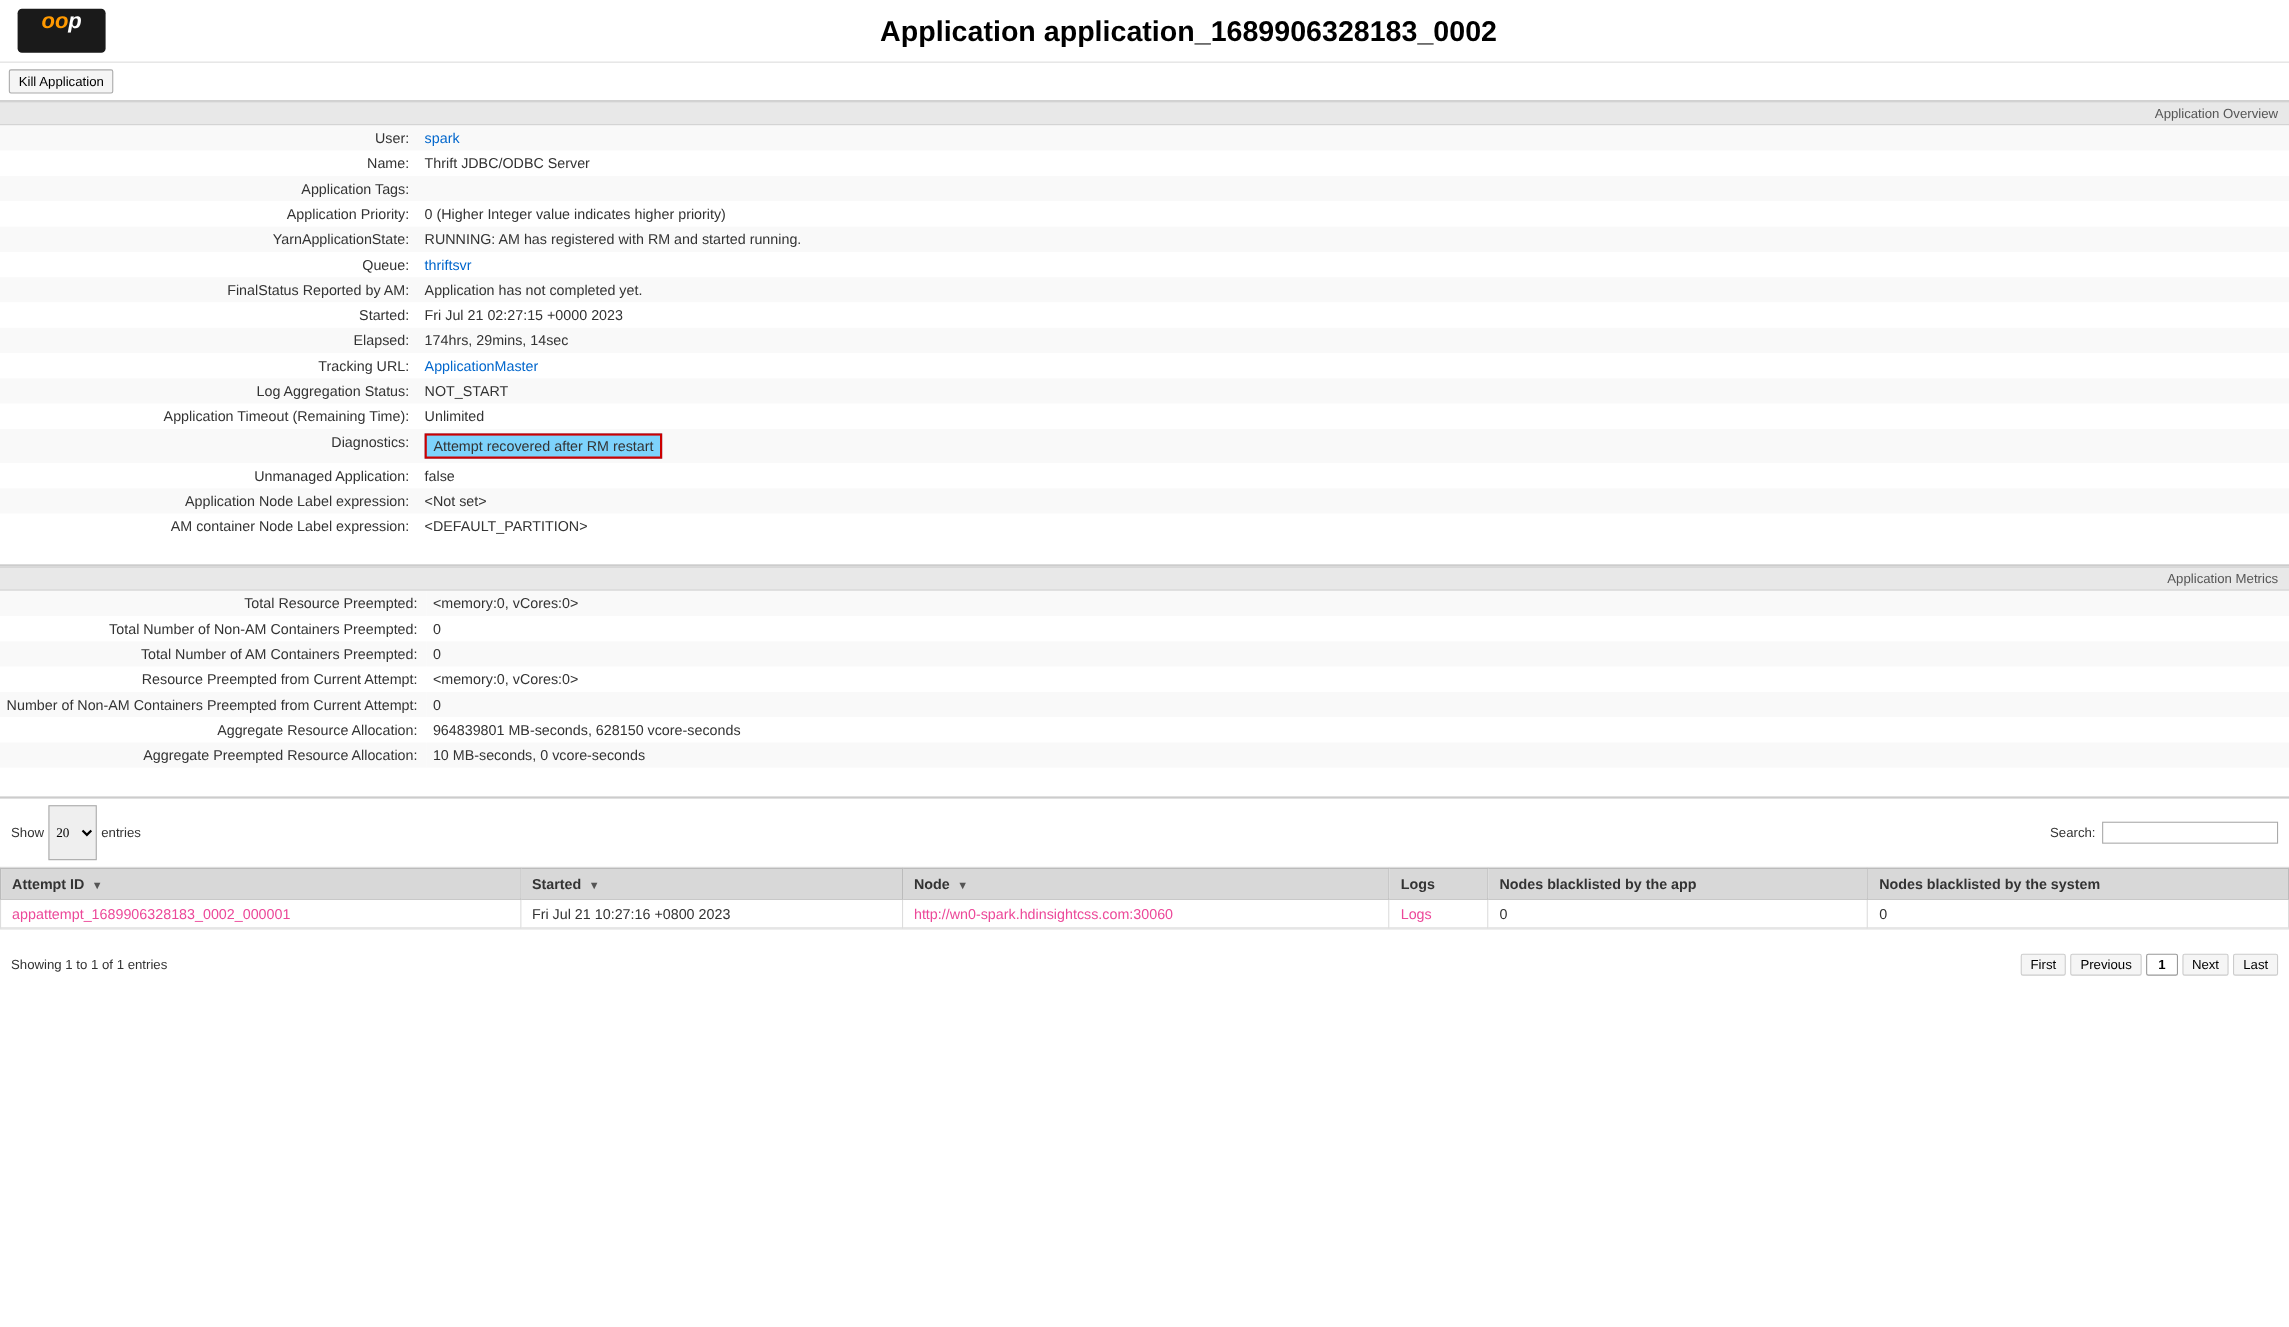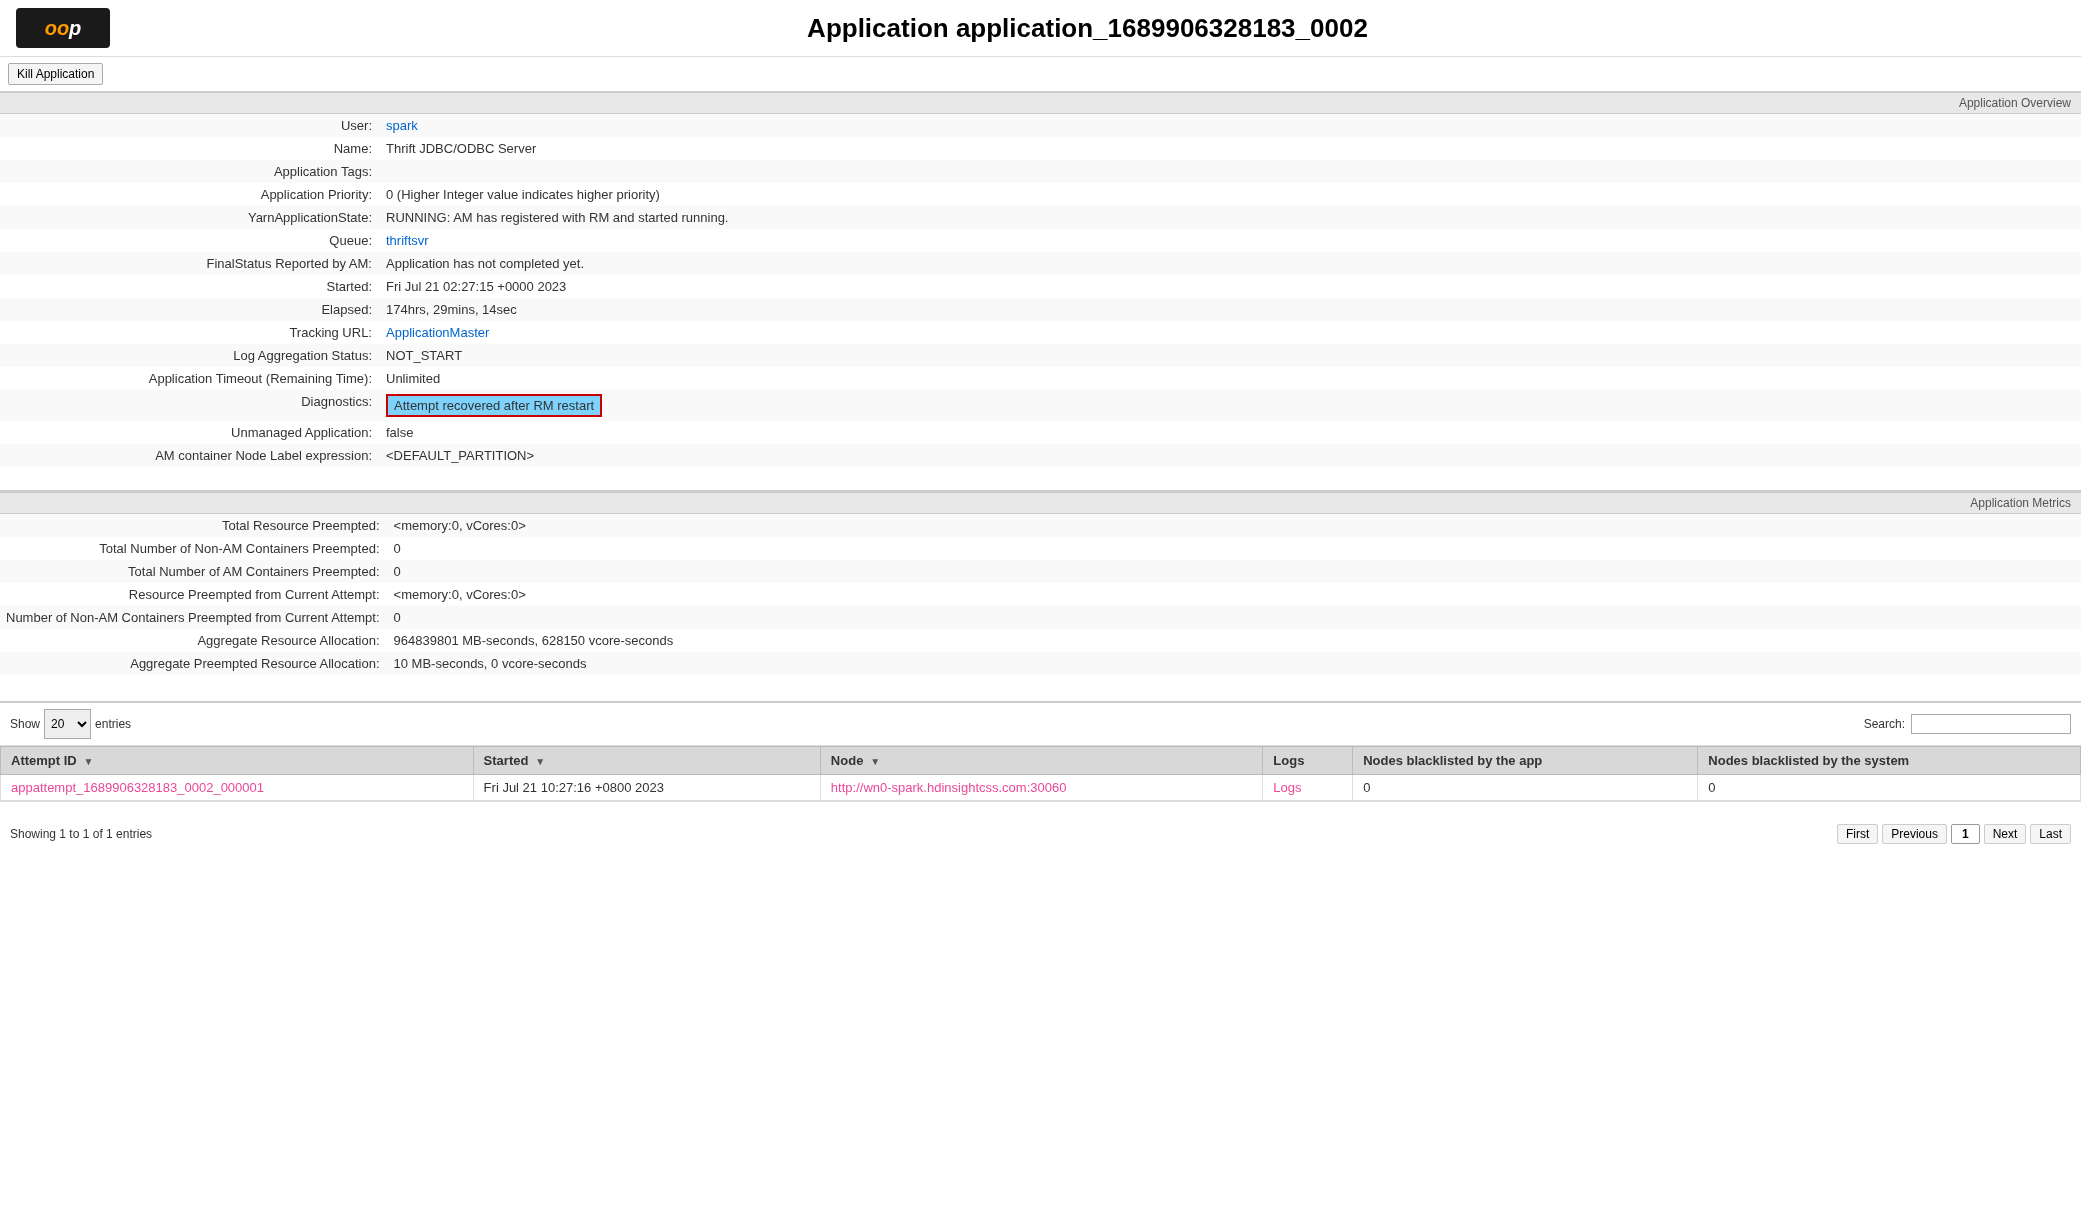--- a/index.html
+++ b/index.html
@@ -1,20 +1,20 @@
 <!DOCTYPE html>
 <html><head>
   <meta charset="utf-8">
   <style>
     * { margin: 0; padding: 0; box-sizing: border-box; }
     body { font-family: Arial, sans-serif; font-size: 13px; background: #fff; color: #333; }
     
     
     .header { display: flex; align-items: center; padding: 8px 16px; border-bottom: 1px solid #ddd; }
-    .logo { width: 94px; height: 40px; background: #1a1a1a; border-radius: 4px; display: flex; align-items: center; justify-content: center; }
+    .logo { width: 80px; height: 40px; background: #1a1a1a; border-radius: 4px; display: flex; align-items: flex-start; justify-content: center; }
     .logo-text { color: #fff; font-size: 20px; font-weight: bold; font-style: italic; }
     .page-title { flex: 1; text-align: center; font-size: 26px; font-weight: bold; color: #000; }
     
     
     .toolbar { padding: 6px 8px; border-bottom: 1px solid #ccc; }
     .kill-btn { padding: 3px 8px; border: 1px solid #aaa; background: #f5f5f5; cursor: pointer; font-size: 12px; border-radius: 2px; }
     
     
     .section { margin: 0; }
     .section-header { background: #e8e8e8; text-align: right; padding: 3px 10px; font-size: 12px; color: #555; border-top: 1px solid #ccc; border-bottom: 1px solid #ccc; }
@@ -31,21 +31,21 @@
     
     .diagnostics-box { border: 2px solid #cc0000; display: inline-block; padding: 2px 6px; background: #7dd3fc; }
     
     
     .metrics-section { margin-top: 9px; border-top: 2px solid #ccc; }
     
     
     .datatable-section { margin-top: 12px; border-top: 2px solid #ccc; }
     .datatable-controls { display: flex; align-items: center; justify-content: space-between; padding: 6px 10px; border-bottom: 1px solid #ddd; }
     .show-entries { display: flex; align-items: center; gap: 4px; font-size: 12px; }
-    .show-entries select { padding: 6px 2px; border: 1px solid #aaa; font-size: 12px; }
+    .show-entries select { padding: 16px 2px; border: 1px solid #aaa; font-size: 12px; font-family: Liberation Serif, serif; }
     .search-box { display: flex; align-items: center; gap: 6px; font-size: 12px; }
     .search-box input { border: 1px solid #aaa; padding: 2px 4px; font-size: 12px; width: 160px; }
     
     
     .attempt-table { width: 100%; border-collapse: collapse; font-size: 13px; }
     .attempt-table th { background: #d8d8d8; border: 1px solid #bbb; padding: 6px 10px; text-align: left; font-weight: bold; cursor: pointer; position: relative; }
     .attempt-table th .sort-icon { margin-left: 4px; color: #555; font-size: 10px; }
     .attempt-table td { border: 1px solid #ddd; padding: 5px 10px; }
     .attempt-table tr:nth-child(even) { background: #f5f5f5; }
     .attempt-table tr:nth-child(odd) { background: #fff; }
@@ -125,20 +125,24 @@
           <td class="label">Application Timeout (Remaining Time):</td>
           <td class="value">Unlimited</td>
         </tr>
         <tr>
           <td class="label">Diagnostics:</td>
           <td class="value"><span class="diagnostics-box">Attempt recovered after RM restart</span></td>
         </tr>
         <tr>
           <td class="label">Unmanaged Application:</td>
           <td class="value">false</td>
+        </tr>
+        <tr>
+          <td class="label">Application Node Label expression:</td>
+          <td class="value">&lt;Not set&gt;</td>
         </tr>
         <tr>
           <td class="label">AM container Node Label expression:</td>
           <td class="value">&lt;DEFAULT_PARTITION&gt;</td>
         </tr>
       </tbody>
   </table>
 </div>
 
 <div class="section-divider"></div>

